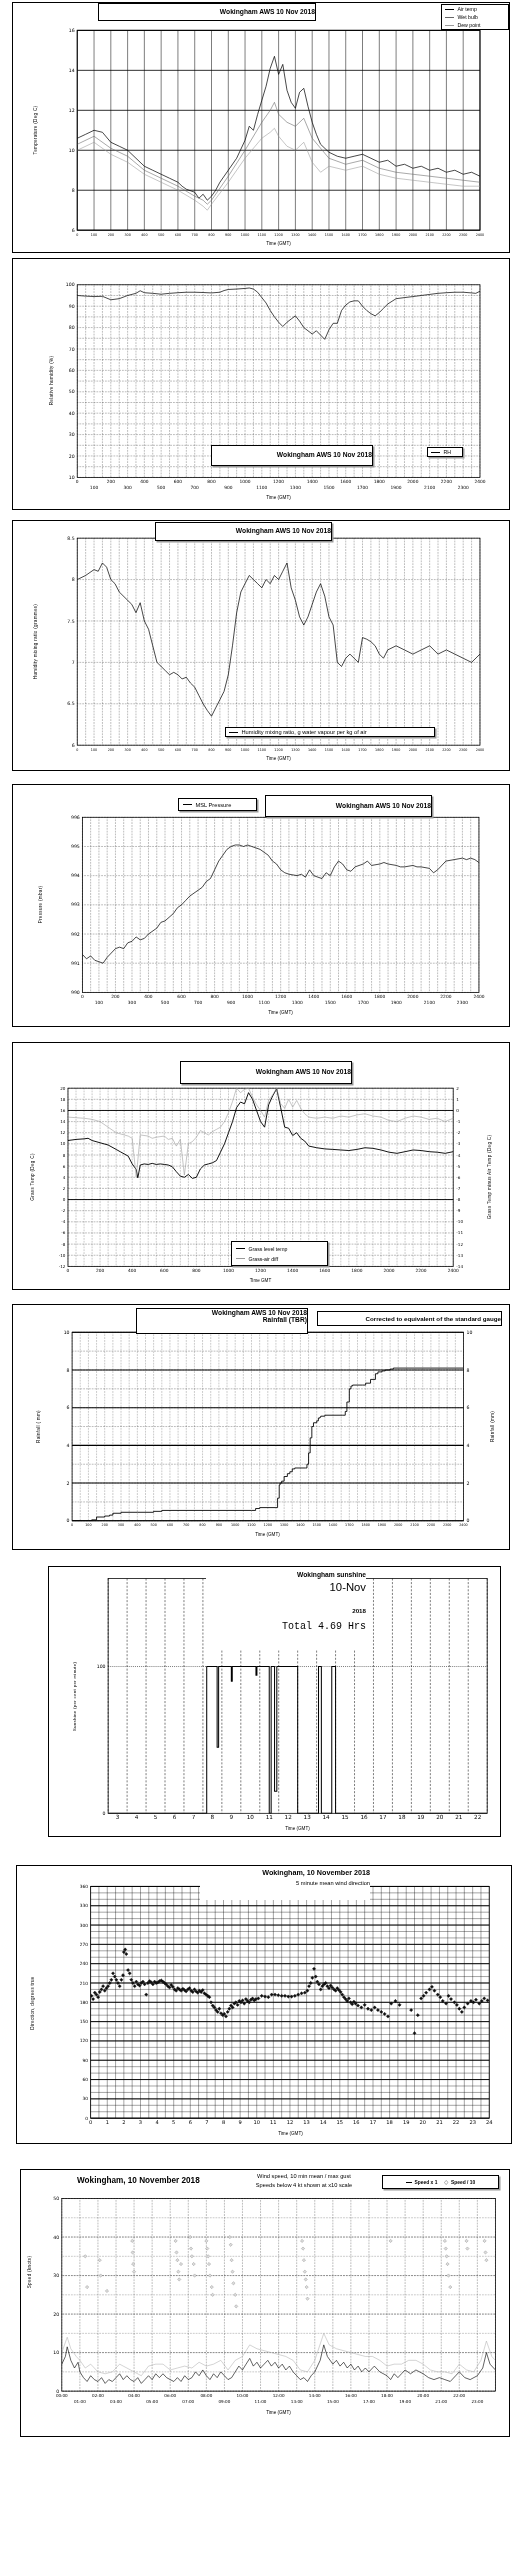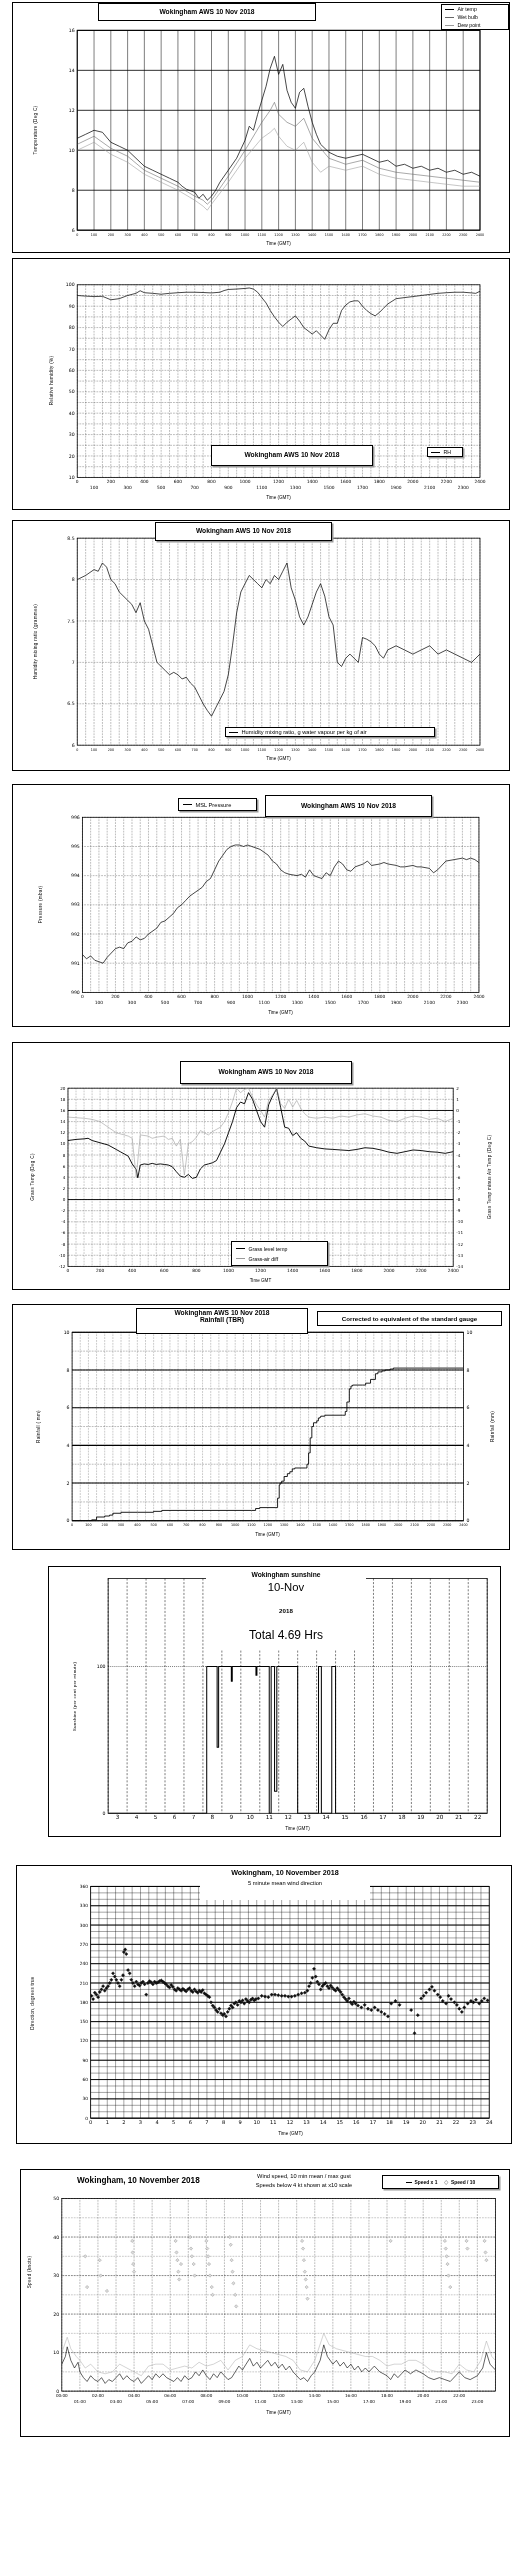--- a/index.html
+++ b/index.html
@@ -2,21 +2,21 @@
 <html style="font-size:8.2px"><head>
 <meta charset="utf-8">
 <style>
   html,body{margin:0;padding:0;background:#fff;}
   #page{position:relative;width:515px;height:2576px;background:#fff;font-family:"Liberation Sans","DejaVu Sans",sans-serif;color:#000;overflow:hidden;}
   .frame{position:absolute;border:0.5px solid #000;background:#fff;}
   #plots{position:absolute;left:0;top:0;z-index:2;}
   .lab{position:absolute;z-index:3;white-space:nowrap;}
   .vlab{position:absolute;z-index:3;transform:rotate(-90deg);transform-origin:0 0;text-align:center;font-size:4.6px;letter-spacing:0.3px;white-space:nowrap;}
   .xlab{font-size:4.6px;text-align:center;}
-  .tbox{position:absolute;z-index:4;background:#fff;border:0.5px solid #000;text-align:center;}
+  .tbox{position:absolute;z-index:4;background:#fff;border:0.5px solid #000;text-align:right;}
   .tbox.noborder{border:none;}
   .shadow{box-shadow:1.5px 1.5px 0 #999;}
   .tt{font-weight:bold;font-size:6.7px;}
   .legend{position:absolute;z-index:4;background:#fff;border:0.5px solid #000;font-size:5.2px;}
   .lrow{display:flex;align-items:center;gap:3.1px;padding:1px 3.1px;}
   .sw{display:inline-block;width:9.3px;height:0;border-top:1px solid #000;flex:0 0 auto;}
   .dia{font-size:5.7px;color:#555;}
 </style>
 </head>
 <body>
@@ -985,21 +985,21 @@
   </div>
   <div class="tbox tt" style="left:317px;top:1311px;width:183px;height:13.4px;line-height:13.4px;font-size:6.2px;">Corrected to equivalent of the standard gauge</div>
   <div class="vlab" style="left:36px;top:1521px;width:189px;">Rainfall ( mm)</div>
   <div class="vlab" style="left:490px;top:1521px;width:189px;">Rainfall (mm)</div>
   <div class="lab xlab" style="left:216px;top:1532px;width:103px;">Time (GMT)</div>
 
   <div class="tbox noborder" style="left:206px;top:1569px;width:160px;height:81px;background:#fff;">
     <div style="font-weight:bold;font-size:6.7px;margin-top:2.1px;">Wokingham sunshine</div>
     <div style="font-size:11.3px;margin-top:3.1px;">10-Nov</div>
     <div style="font-weight:bold;font-size:6.2px;margin-top:13.4px;">2018</div>
-    <div style="font-size:12px;margin-top:14px;">Total 4.69 Hrs</div>
+    <div style="font-size:10px;margin-top:7px;font-family:Liberation Mono, monospace;">Total 4.69 Hrs</div>
   </div>
   <div class="vlab" style="left:72px;top:1814px;width:235px;font-size:4.4px;">Sunshine (per cent per minute)</div>
   <div class="lab xlab" style="left:246px;top:1826px;width:103px;">Time (GMT)</div>
 
   <div class="tbox noborder" style="left:200px;top:1868px;width:170px;height:32px;background:#fff;">
     <div style="font-weight:bold;font-size:7.2px;">Wokingham,  10 November 2018</div>
     <div style="font-size:5.7px;margin-top:3.1px;">5 minute mean wind direction</div>
   </div>
   <div class="vlab" style="left:30px;top:2119px;width:232px;">Direction, degrees true</div>
   <div class="lab xlab" style="left:239px;top:2131px;width:103px;">Time (GMT)</div>

